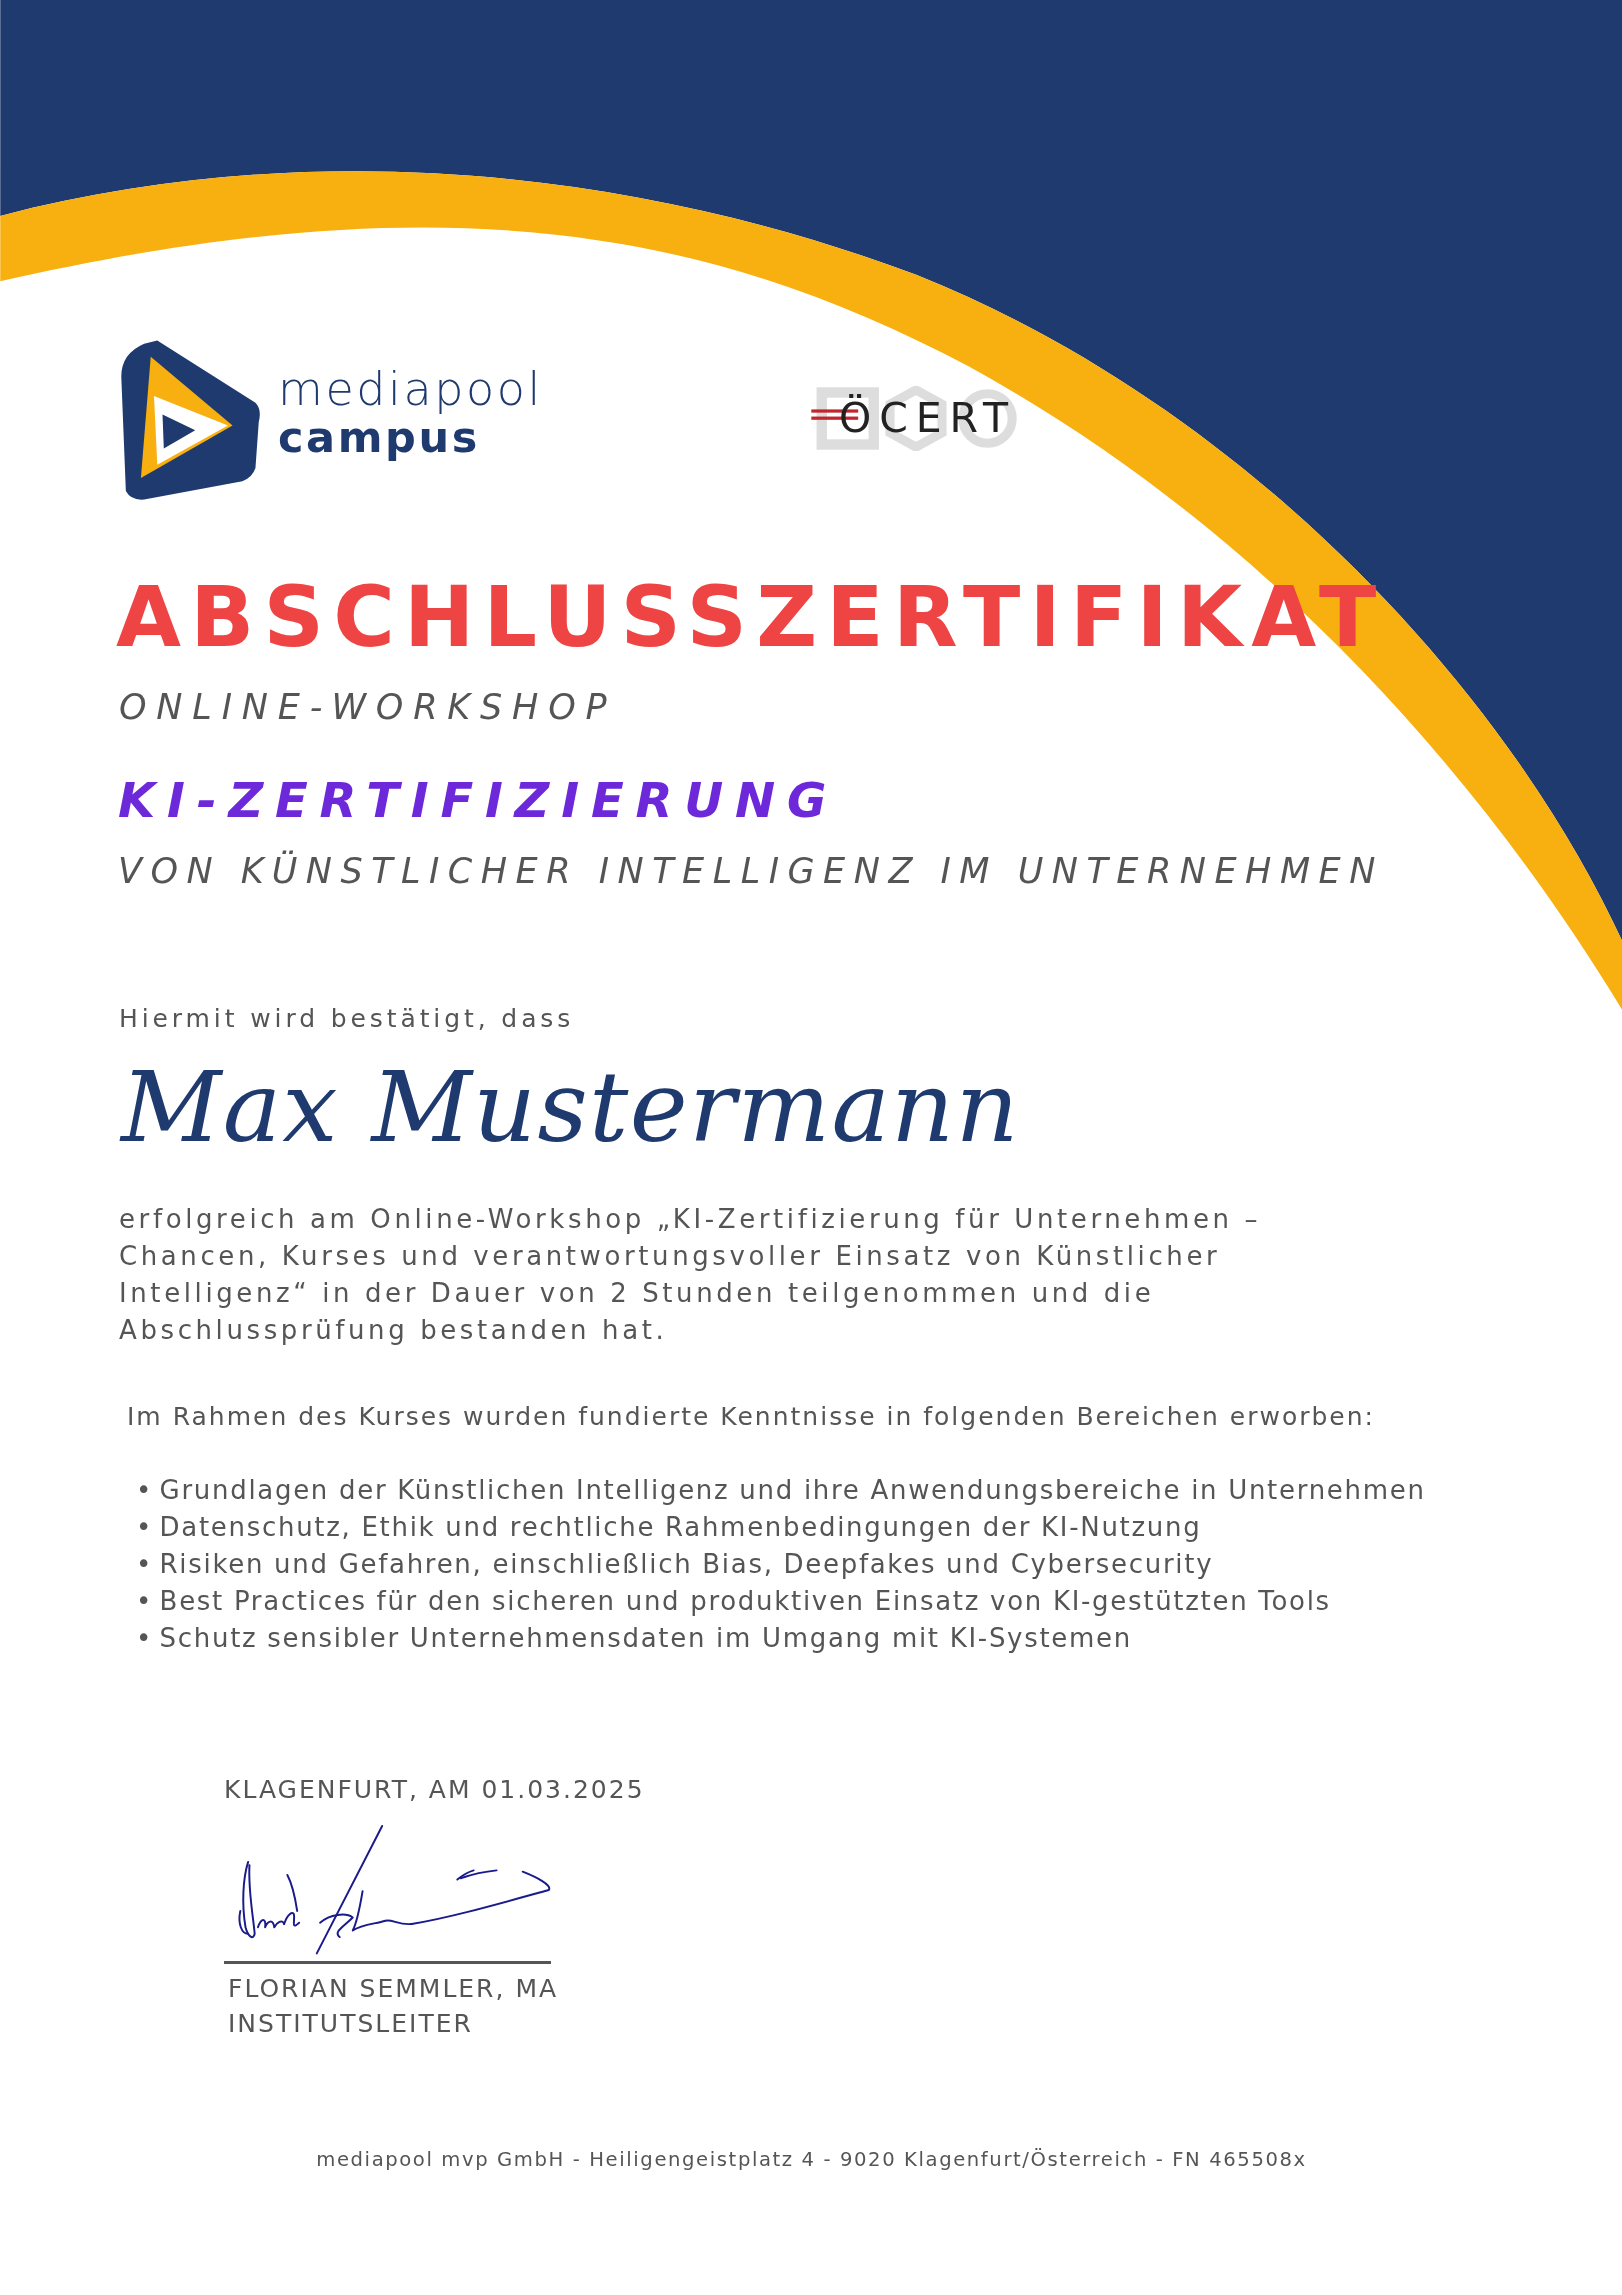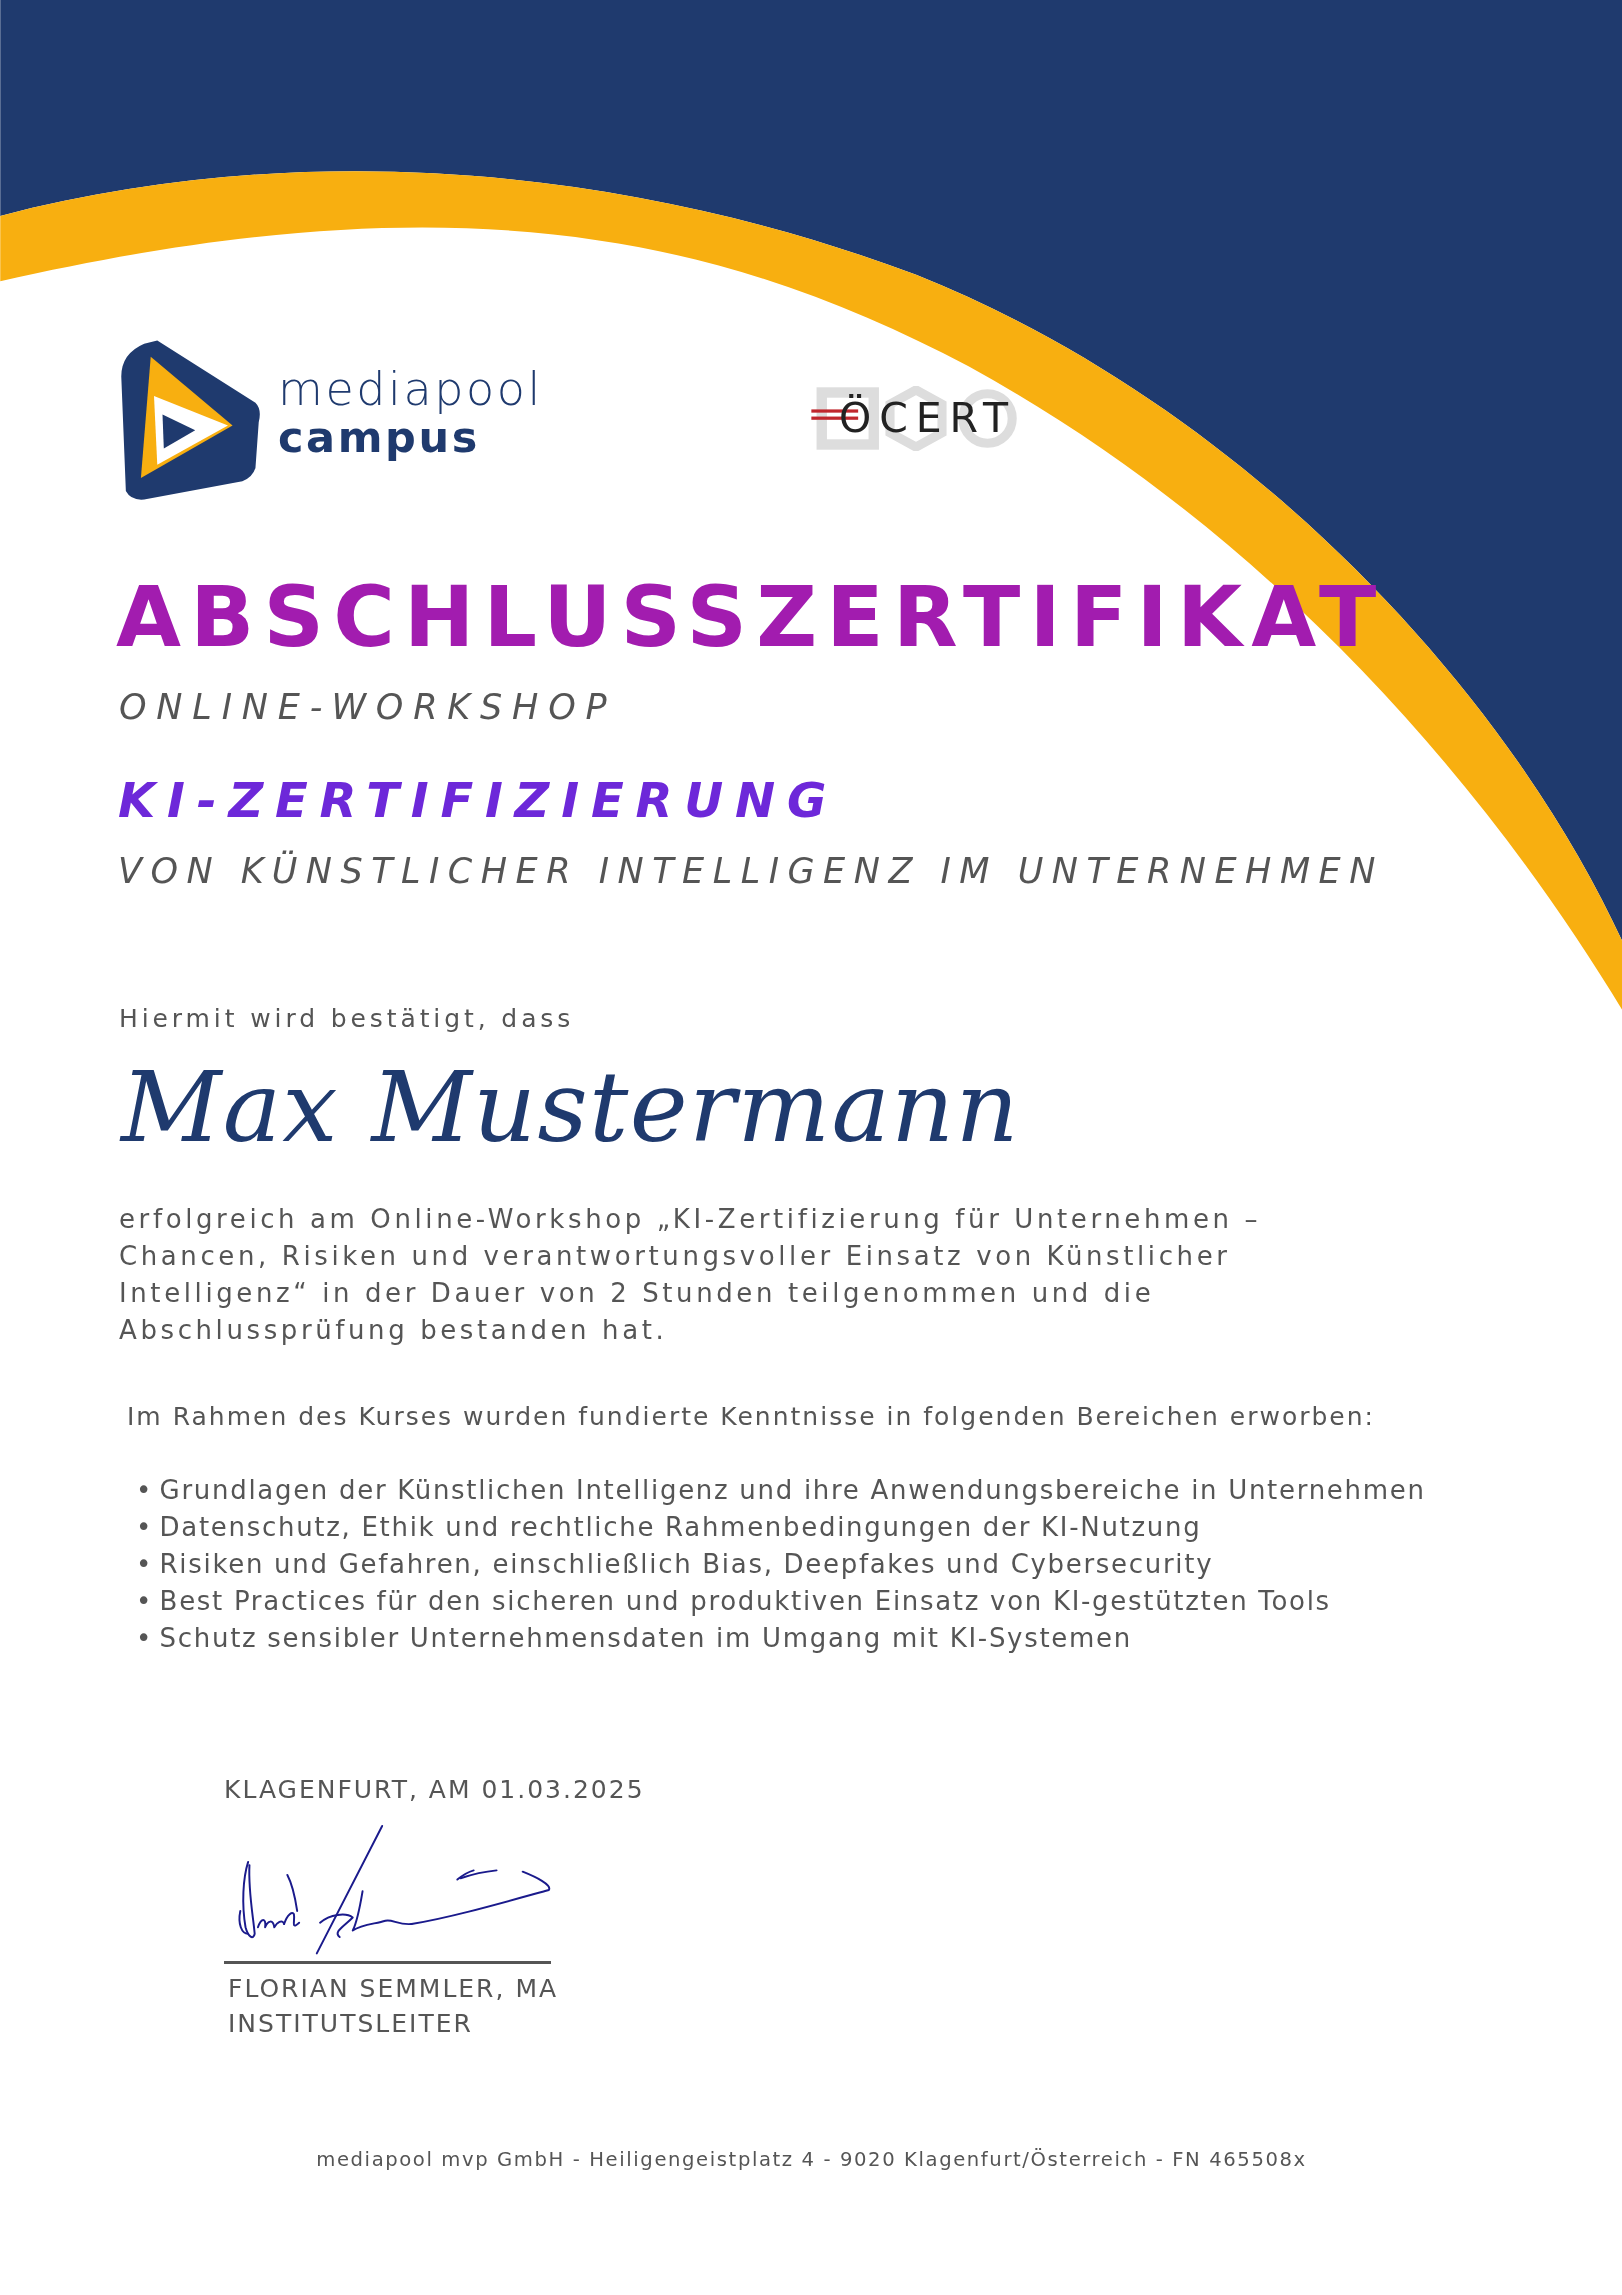--- a/index.html
+++ b/index.html
@@ -1,21 +1,21 @@
 <!DOCTYPE html>
 <html style="font-size:10.5px"><head>
 <meta charset="utf-8">
 <style>
   html, body { margin: 0; padding: 0; background: #ffffff; }
   body { width: 1623px; height: 2295px; position: relative; overflow: hidden; font-family: "DejaVu Sans", sans-serif; color: #555555; }
   .bg { position: absolute; left: 0; top: 0; width: 1623px; height: 2295px; }
   .abs { position: absolute; }
   .logo-wordmark-top { font-family: "DejaVu Sans", sans-serif; font-weight: 300; font-size: 46px; color: #1f3a6e; letter-spacing: 2.6px; }
   .logo-wordmark-bottom { font-family: "DejaVu Sans", sans-serif; font-weight: bold; font-size: 43px; color: #1f3a6e; letter-spacing: 2.6px; }
-  .title { font-family: "DejaVu Sans", sans-serif; font-weight: bold; font-size: 84px; color: #a21caf; letter-spacing: 9.2px; }
+  .title { font-family: "DejaVu Sans", sans-serif; font-weight: bold; font-size: 84px; color: #ef4444; letter-spacing: 9.2px; }
   .kicker { font-family: "DejaVu Sans", sans-serif; font-style: italic; font-size: 35px; letter-spacing: 9.8px; color: #555555; }
   .course { font-family: "DejaVu Sans", sans-serif; font-style: italic; font-weight: bold; font-size: 48px; letter-spacing: 11.8px; color: #6d28d9; }
   .subtitle { font-family: "DejaVu Sans", sans-serif; font-style: italic; font-size: 35px; letter-spacing: 8.5px; color: #555555; line-height: 55px; }
   .confirm { font-family: "DejaVu Sans", sans-serif; font-size: 25px; letter-spacing: 3.9px; color: #555555; }
   .name { font-family: "DejaVu Serif", serif; font-style: italic; font-size: 98px; color: #1f3a6e; letter-spacing: 1.3px; }
   .body-text { font-family: "DejaVu Sans", sans-serif; font-size: 26px; letter-spacing: 3.6px; line-height: 37px; color: #555555; }
   .intro { font-family: "DejaVu Sans", sans-serif; font-size: 25px; letter-spacing: 2px; color: #555555; }
   .list { list-style: none; margin: 0; padding: 0; }
   .list li { font-family: "DejaVu Sans", sans-serif; font-size: 26px; letter-spacing: 1.7px; line-height: 37px; color: #555555; white-space: nowrap; }
   .list li .bullet { display: inline-block; width: 23.6px; }
@@ -63,21 +63,21 @@
 <div class="abs subtitle" style="left:118px; top:844px; white-space:nowrap;">
   <div>VON KÜNSTLICHER INTELLIGENZ IM UNTERNEHMEN</div>
 </div>
 
 <div class="abs confirm" style="left:119px; top:1004px;">Hiermit wird bestätigt, dass</div>
 
 <div class="abs name" style="left:121px; top:1050px;">Max Mustermann</div>
 
 <div class="abs body-text" style="left:119px; top:1201px; white-space:nowrap;">
   <div>erfolgreich am Online-Workshop „KI-Zertifizierung für Unternehmen –</div>
-  <div>Chancen, Risiken und verantwortungsvoller Einsatz von Künstlicher</div>
+  <div>Chancen, Kurses und verantwortungsvoller Einsatz von Künstlicher</div>
   <div>Intelligenz“ in der Dauer von 2 Stunden teilgenommen und die</div>
   <div>Abschlussprüfung bestanden hat.</div>
 </div>
 
 <div class="abs intro" style="left:119px; top:1402px; white-space:nowrap;margin-left:8px;">Im Rahmen des Kurses wurden fundierte Kenntnisse in folgenden Bereichen erworben:</div>
 
 <ul class="abs list" style="left:136px; top:1472px;">
   <li><span class="bullet">•</span><span>Grundlagen der Künstlichen Intelligenz und ihre Anwendungsbereiche in Unternehmen</span></li>
   <li><span class="bullet">•</span><span>Datenschutz, Ethik und rechtliche Rahmenbedingungen der KI-Nutzung</span></li>
   <li><span class="bullet">•</span><span>Risiken und Gefahren, einschließlich Bias, Deepfakes und Cybersecurity</span></li>

